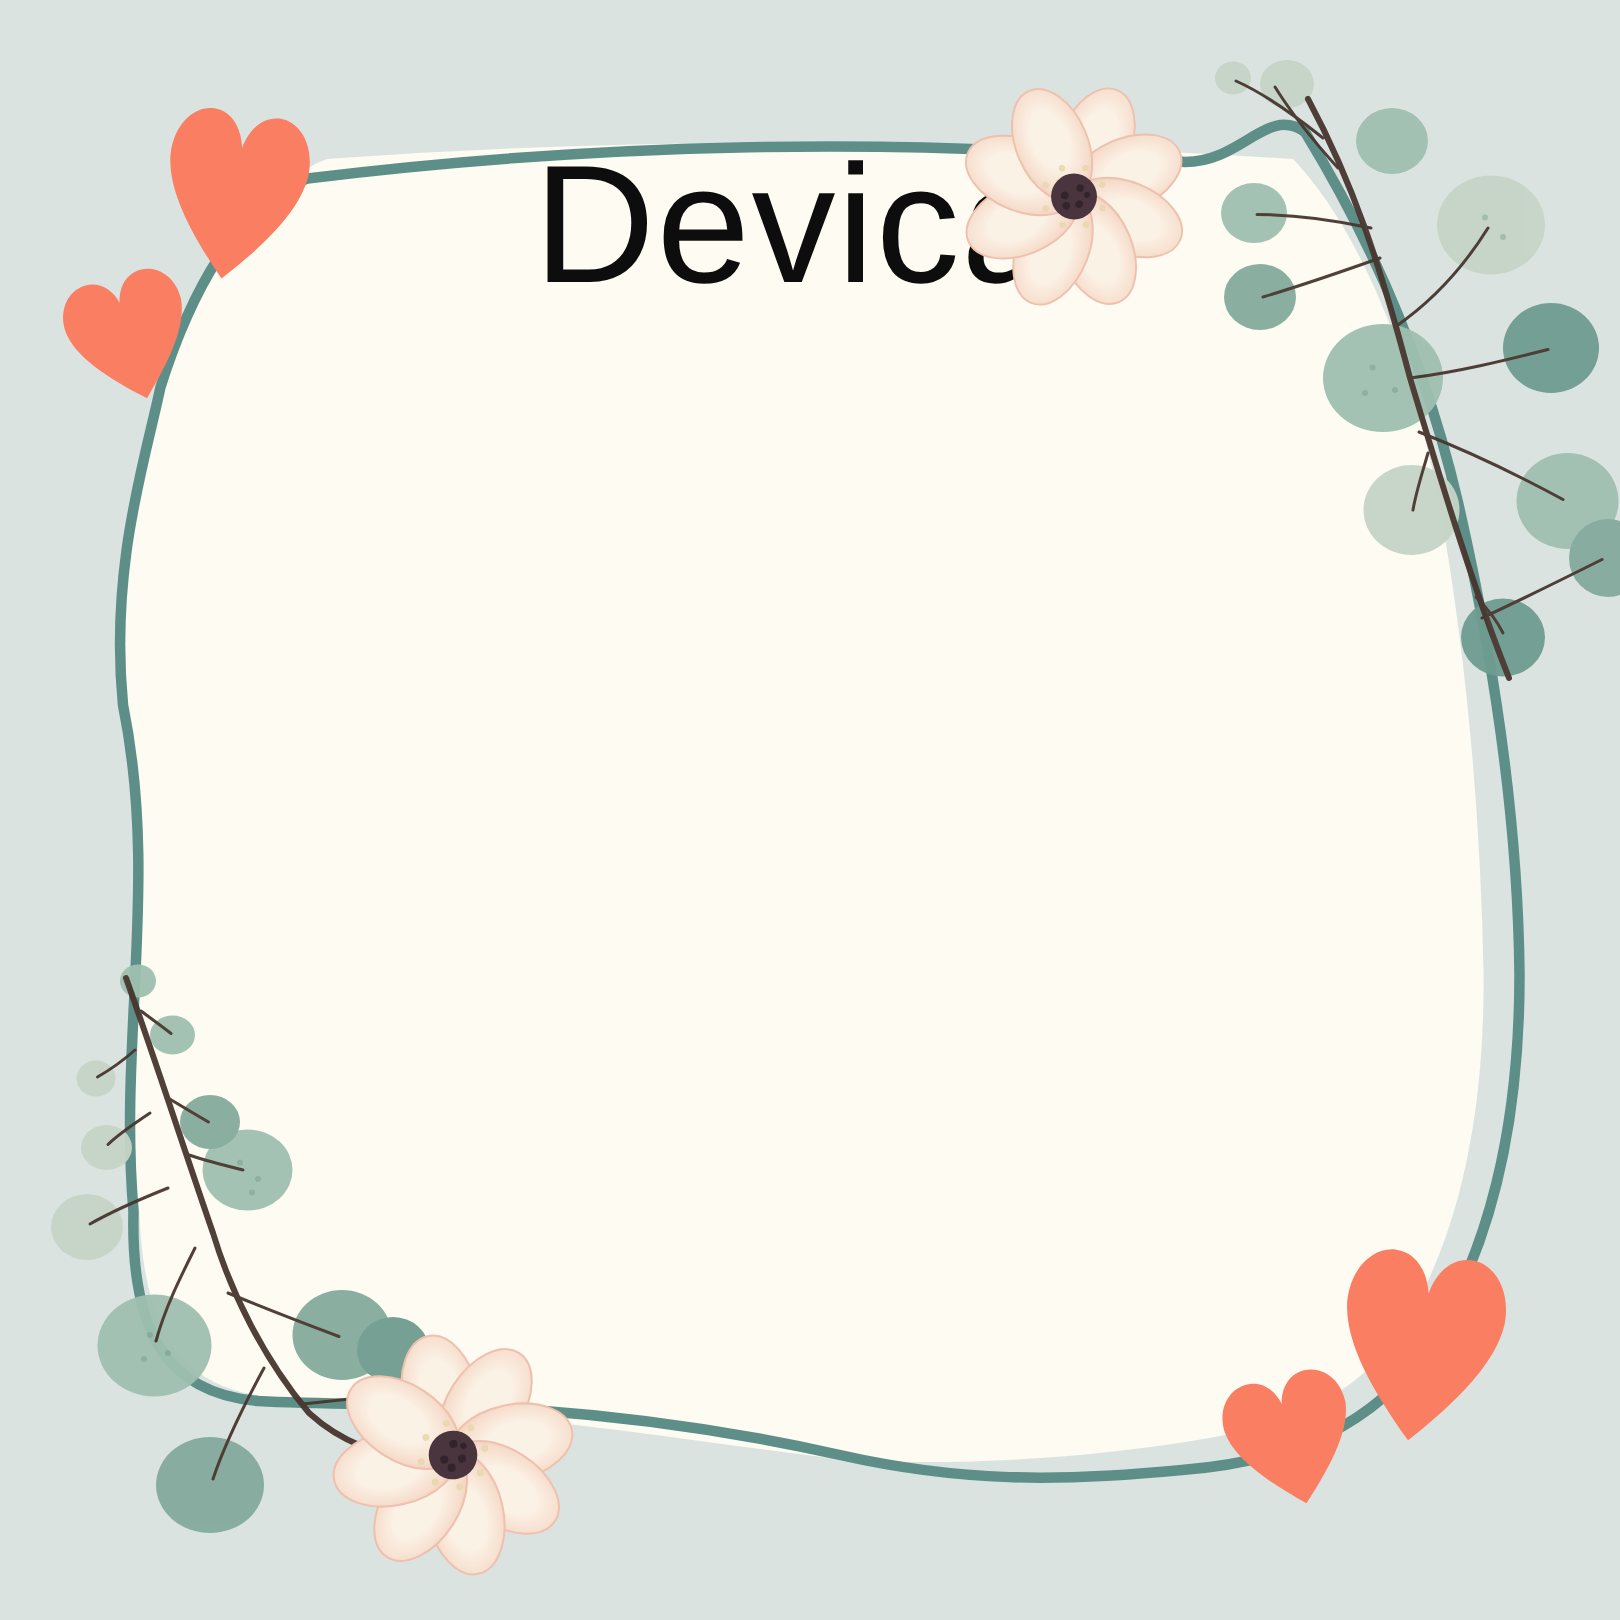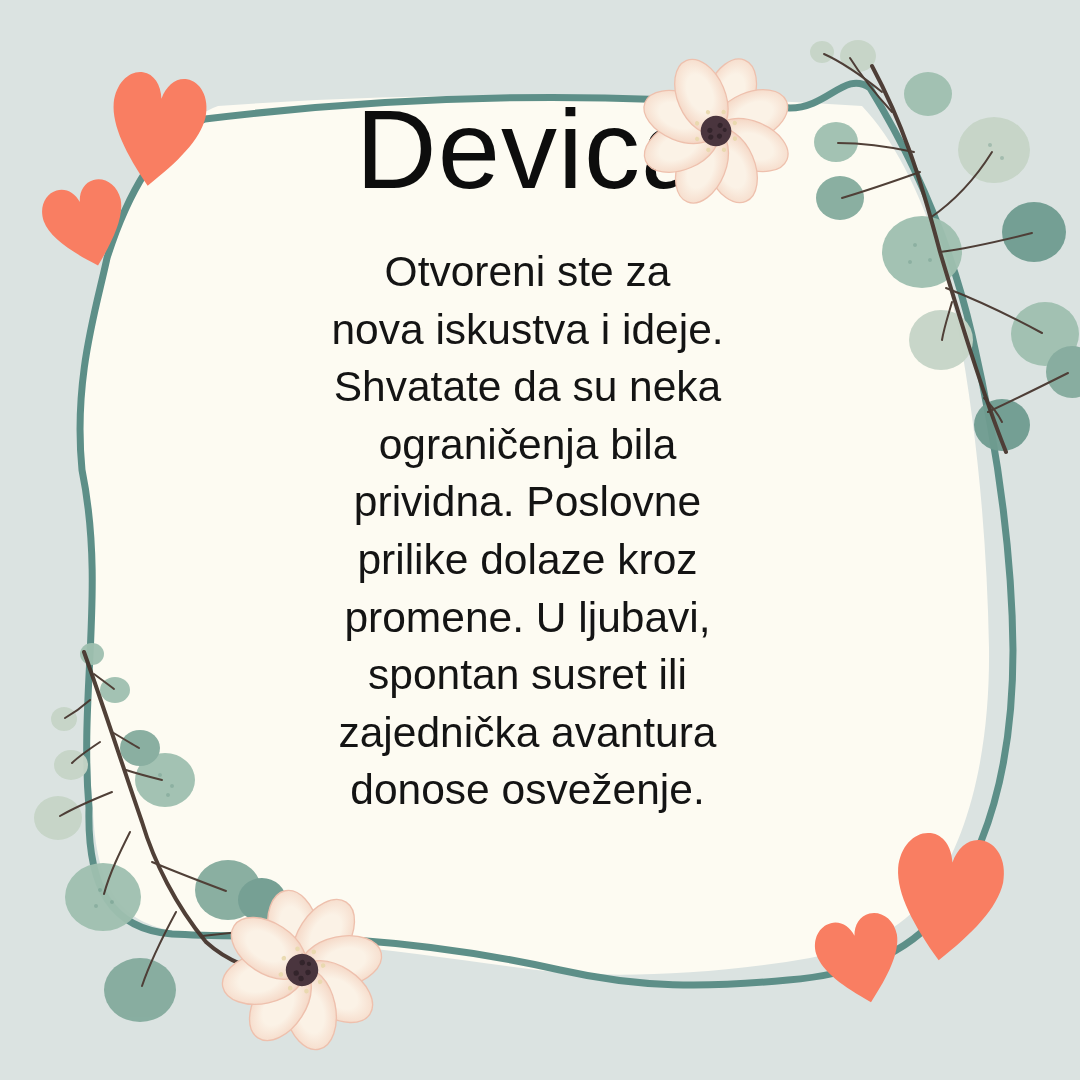--- a/index.html
+++ b/index.html
@@ -51,30 +51,20 @@
          C 705,988 640,988 560,970
          C 480,952 410,944 355,940
          C 290,935 225,937 172,934
          C 112,929 87,889 89,808
          C 79,692 106,588 82,470
          C 73,378 97,306 107,258
          C 126,198 158,135 205,119" stroke="#5d8f88"></path>
   </svg>
 
   <div class="title">Devica</div>
-  <div class="bodytext">Otvoreni ste za
-nova iskustva i ideje.
-Shvatate da su neka
-ograničenja bila
-prividna. Poslovne
-prilike dolaze kroz
-promene. U ljubavi,
-spontan susret ili
-zajednička avantura
-donose osveženje.</div>
 
   <svg class="layer" viewBox="0 0 1080 1080" aria-hidden="true">
     <defs>
       <radialGradient id="petalGrad" cx="0.5" cy="0.45" r="0.62">
         <stop offset="0.40" stop-color="#fbf2e6"></stop>
         <stop offset="0.78" stop-color="#f6dccb"></stop>
         <stop offset="1" stop-color="#eec0ad"></stop>
       </radialGradient>
 
       <path id="heartP" d="M0 46 C-28 22 -48 0 -50 -20 C-51 -38 -38 -50 -24 -50 C-12 -50 -3 -42 0 -30 C3 -42 12 -50 24 -50 C38 -50 51 -38 50 -20 C48 0 28 22 0 46 Z"></path>

